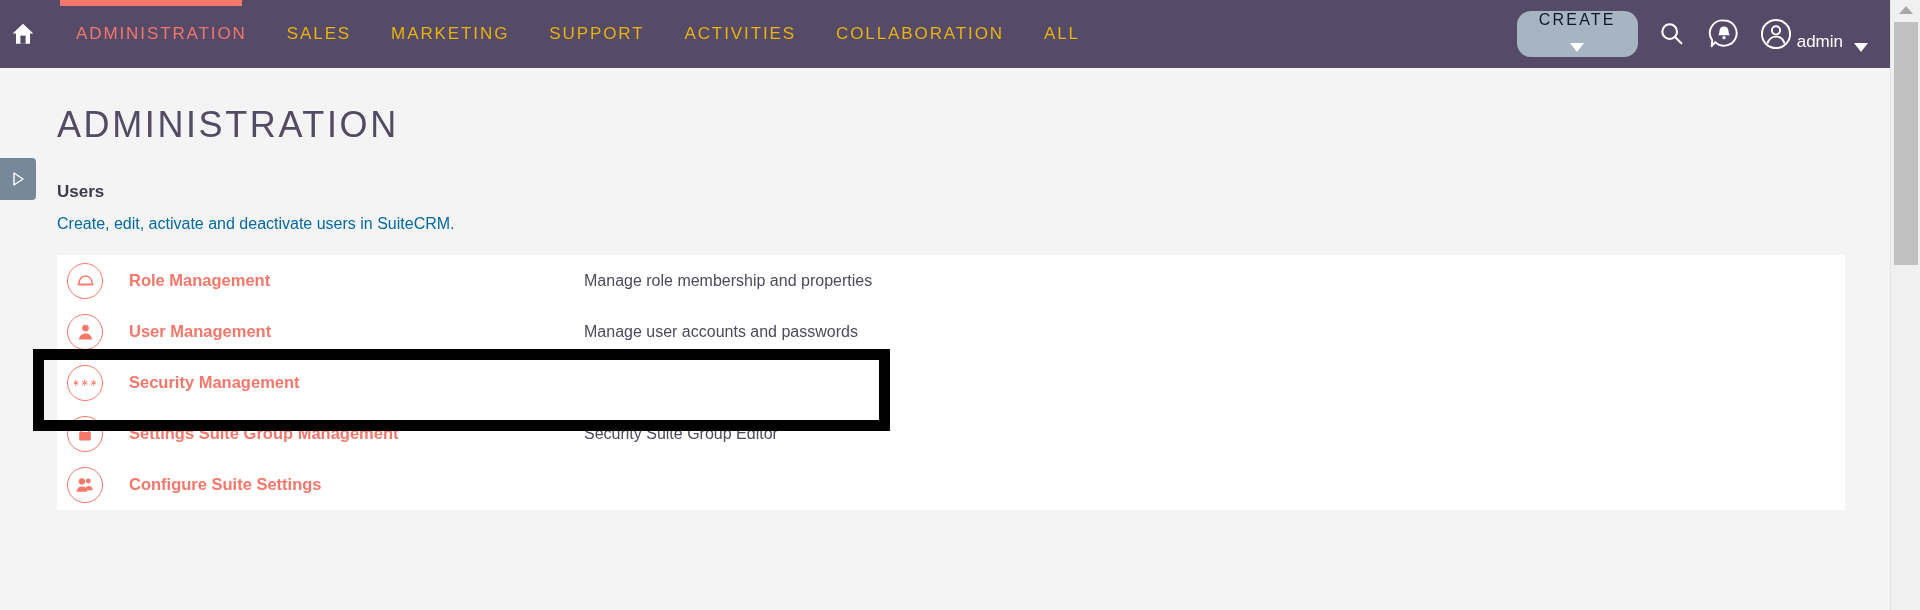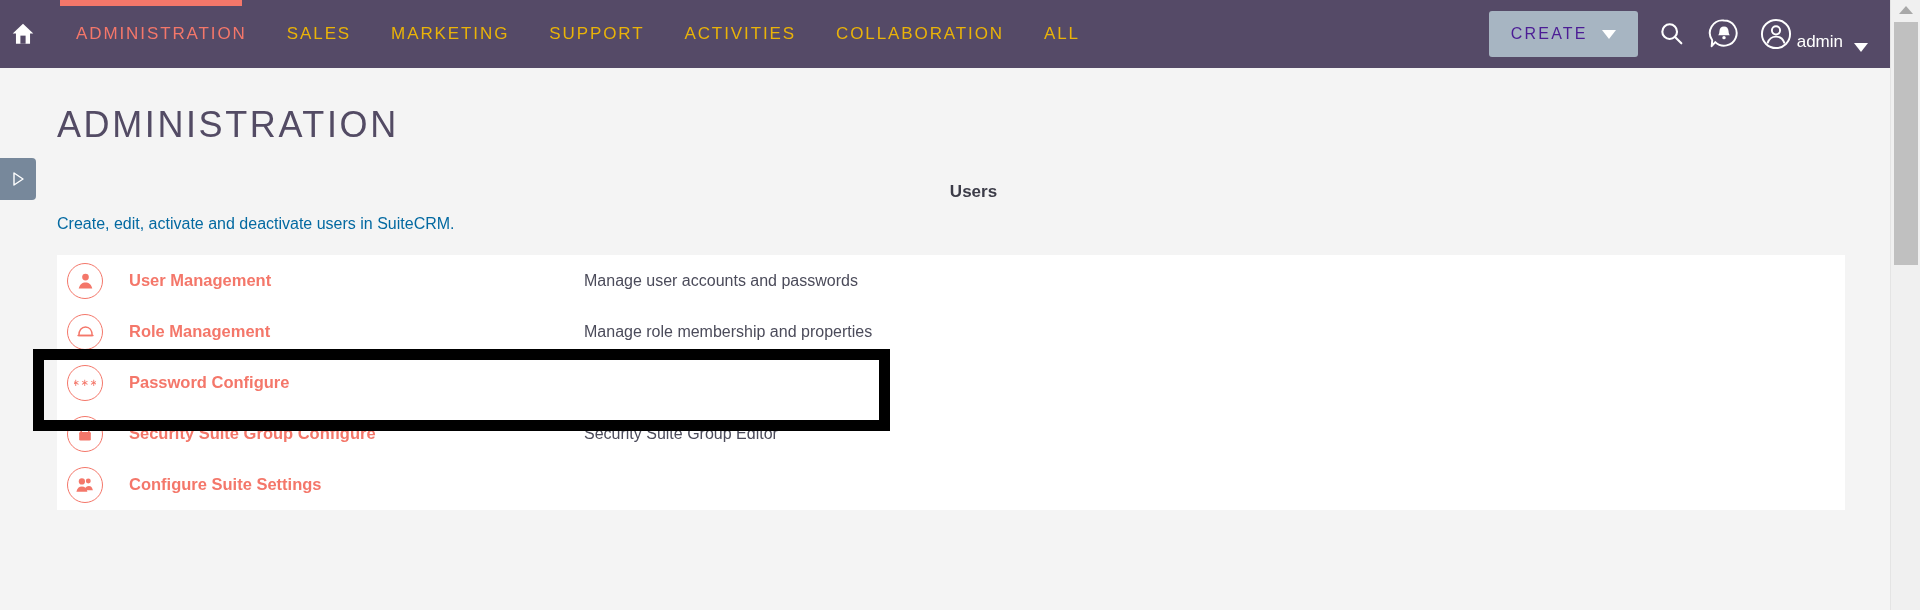--- a/index.html
+++ b/index.html
@@ -57,32 +57,33 @@
 
   .topbar-right {
     margin-left: auto;
     display: flex;
     align-items: center;
     gap: 16px;
     padding-right: 22px;
   }
   .create-btn {
     background: #a7b5c2;
-    color: #4c1d95;
+    color: #0f172a;
     border: none;
     height: 46px;
     padding: 0 22px;
     font-size: 16px;
     letter-spacing: 2.2px;
-    border-radius: 3px;
+    border-radius: 14px;
     display: flex;
     align-items: center;
     gap: 14px;
     cursor: pointer;
     font-family: "Liberation Sans", sans-serif;
+    flex-direction: column;
   }
   .caret-down {
     width: 0; height: 0;
     border-left: 7px solid transparent;
     border-right: 7px solid transparent;
     border-top: 9px solid #ffffff;
   }
   .icon-btn {
     display: flex;
     align-items: center;
@@ -132,21 +133,20 @@
     font-size: 36px;
     font-weight: 300;
     letter-spacing: 2.6px;
     padding: 36px 0 0 57px;
   }
   .section-heading {
     color: #3c3c48;
     font-size: 17px;
     font-weight: bold;
     padding: 36px 0 0 57px;
-    text-align: center;
   }
   .section-desc {
     color: #0369a1;
     font-size: 16px;
     padding: 13px 0 0 57px;
   }
 
   .card {
     margin: 22px 0 0 57px;
     width: 1788px;
@@ -291,56 +291,56 @@
 
   <div class="page-title">ADMINISTRATION</div>
   <div class="section-heading">Users</div>
   <div class="section-desc">Create, edit, activate and deactivate users in SuiteCRM.</div>
 
   <div class="card">
 
     <div class="row">
       <span class="row-icon">
         <svg width="21" height="21" viewBox="0 0 22 22" aria-hidden="true">
+          <path d="M4 15.2 C4 9.6 7 6.2 11 6.2 S18 9.6 18 15.2 Z" fill="none" stroke="#f4776a" stroke-width="1.5" stroke-linejoin="round"></path>
+          <line x1="3.2" y1="15.2" x2="18.8" y2="15.2" stroke="#f4776a" stroke-width="1.5" stroke-linecap="round"></line>
+        </svg>
+      </span>
+      <span class="row-label">Role Management</span>
+      <span class="row-desc">Manage role membership and properties</span>
+    </div>
+
+    <div class="row">
+      <span class="row-icon">
+        <svg width="21" height="21" viewBox="0 0 22 22" aria-hidden="true">
           <circle cx="11" cy="7.4" r="3.5" fill="#f4776a"></circle>
           <path d="M3.9 19.5 c0.9 -4.4 3.8 -6.4 7.1 -6.4 s6.2 2 7.1 6.4 Z" fill="#f4776a"></path>
         </svg>
       </span>
       <span class="row-label">User Management</span>
       <span class="row-desc">Manage user accounts and passwords</span>
     </div>
 
     <div class="row">
       <span class="row-icon">
-        <svg width="21" height="21" viewBox="0 0 22 22" aria-hidden="true">
-          <path d="M4 15.2 C4 9.6 7 6.2 11 6.2 S18 9.6 18 15.2 Z" fill="none" stroke="#f4776a" stroke-width="1.5" stroke-linejoin="round"></path>
-          <line x1="3.2" y1="15.2" x2="18.8" y2="15.2" stroke="#f4776a" stroke-width="1.5" stroke-linecap="round"></line>
-        </svg>
-      </span>
-      <span class="row-label">Role Management</span>
-      <span class="row-desc">Manage role membership and properties</span>
-    </div>
-
-    <div class="row">
-      <span class="row-icon">
         <svg width="22" height="14" viewBox="0 0 26 14" aria-hidden="true">
           <text x="13" y="11" text-anchor="middle" font-family="Liberation Sans, sans-serif" font-size="12" fill="#f4776a" letter-spacing="0.6">∗∗∗</text>
         </svg>
       </span>
-      <span class="row-label">Password Configure</span>
+      <span class="row-label">Security Management</span>
     </div>
 
     <div class="row">
       <span class="row-icon">
         <svg width="20" height="21" viewBox="0 0 22 22" aria-hidden="true">
           <path d="M6.8 9.4 V6.8 a4.2 4.2 0 0 1 8.4 0 V9.4" fill="none" stroke="#f4776a" stroke-width="1.7"></path>
           <rect x="4.6" y="9.4" width="12.8" height="9.2" rx="1.4" fill="#f4776a"></rect>
         </svg>
       </span>
-      <span class="row-label">Security Suite Group Configure</span>
+      <span class="row-label">Settings Suite Group Management</span>
       <span class="row-desc">Security Suite Group Editor</span>
     </div>
 
     <div class="row">
       <span class="row-icon">
         <svg width="22" height="21" viewBox="0 0 24 22" aria-hidden="true">
           <circle cx="15.6" cy="7.2" r="2.7" fill="#f4776a"></circle>
           <path d="M11.4 17.4 c0.7 -3.3 2.6 -4.9 4.9 -4.9 s3.6 1.6 4.3 4.9 Z" fill="#f4776a"></path>
           <circle cx="8.6" cy="7.6" r="3.4" fill="#f4776a"></circle>
           <path d="M2.6 19 c0.8 -4 2.9 -5.8 6 -5.8 s5.2 1.8 6 5.8 Z" fill="#f4776a"></path>

